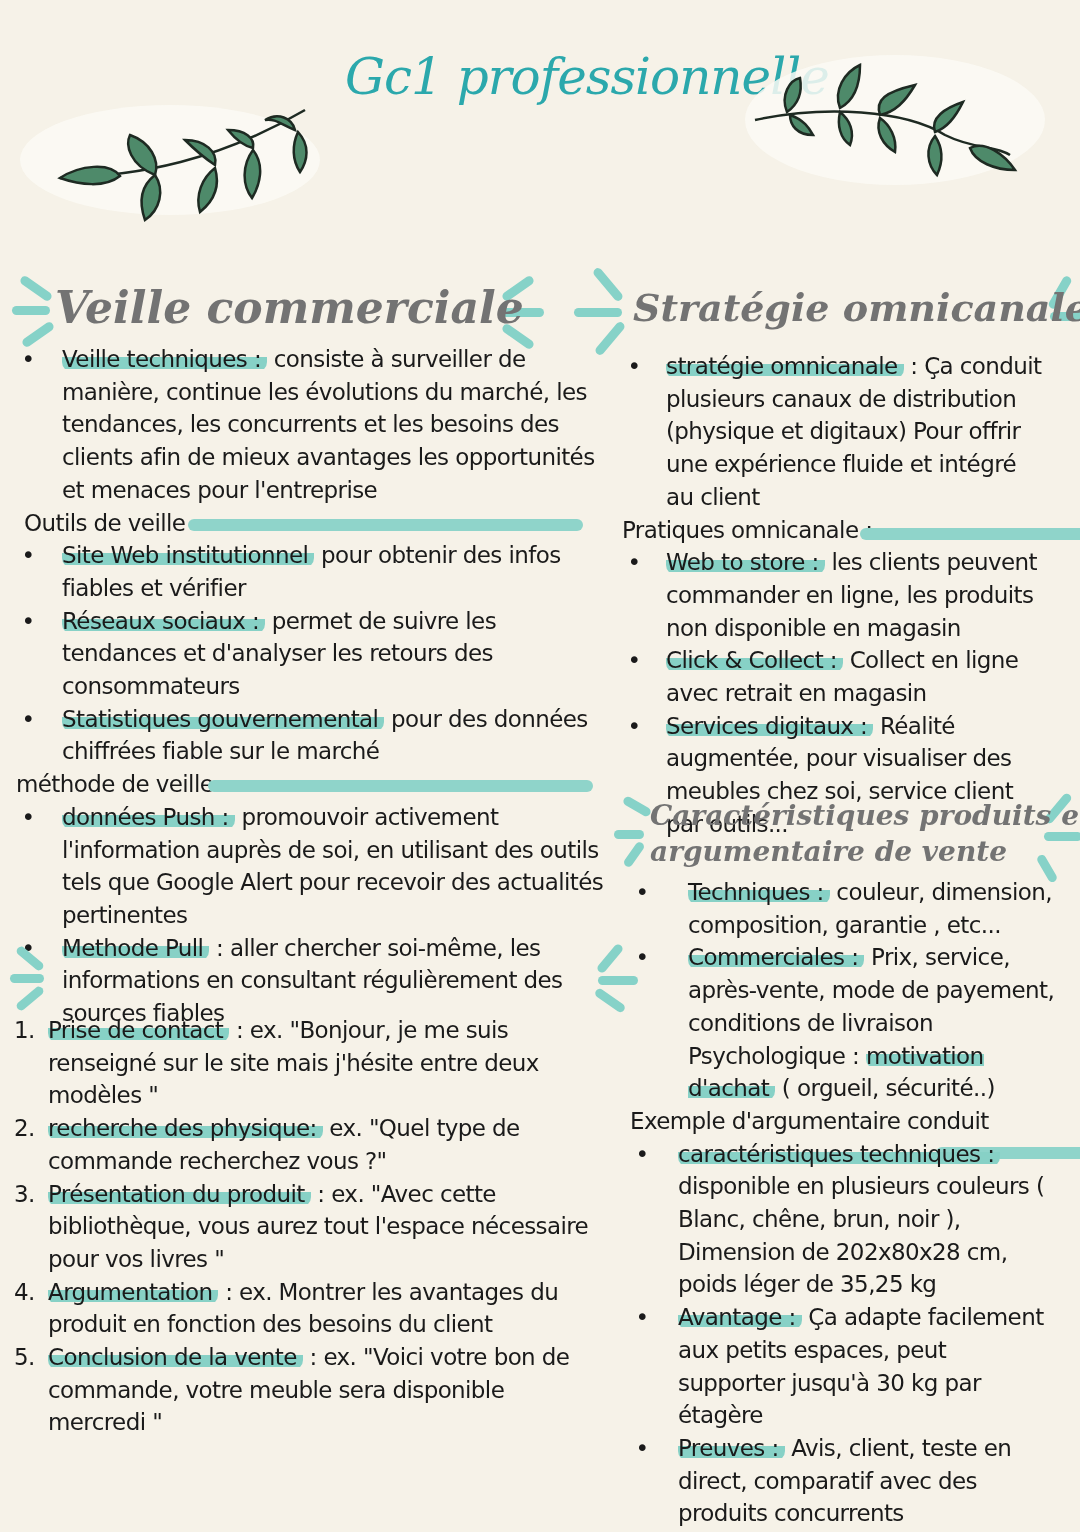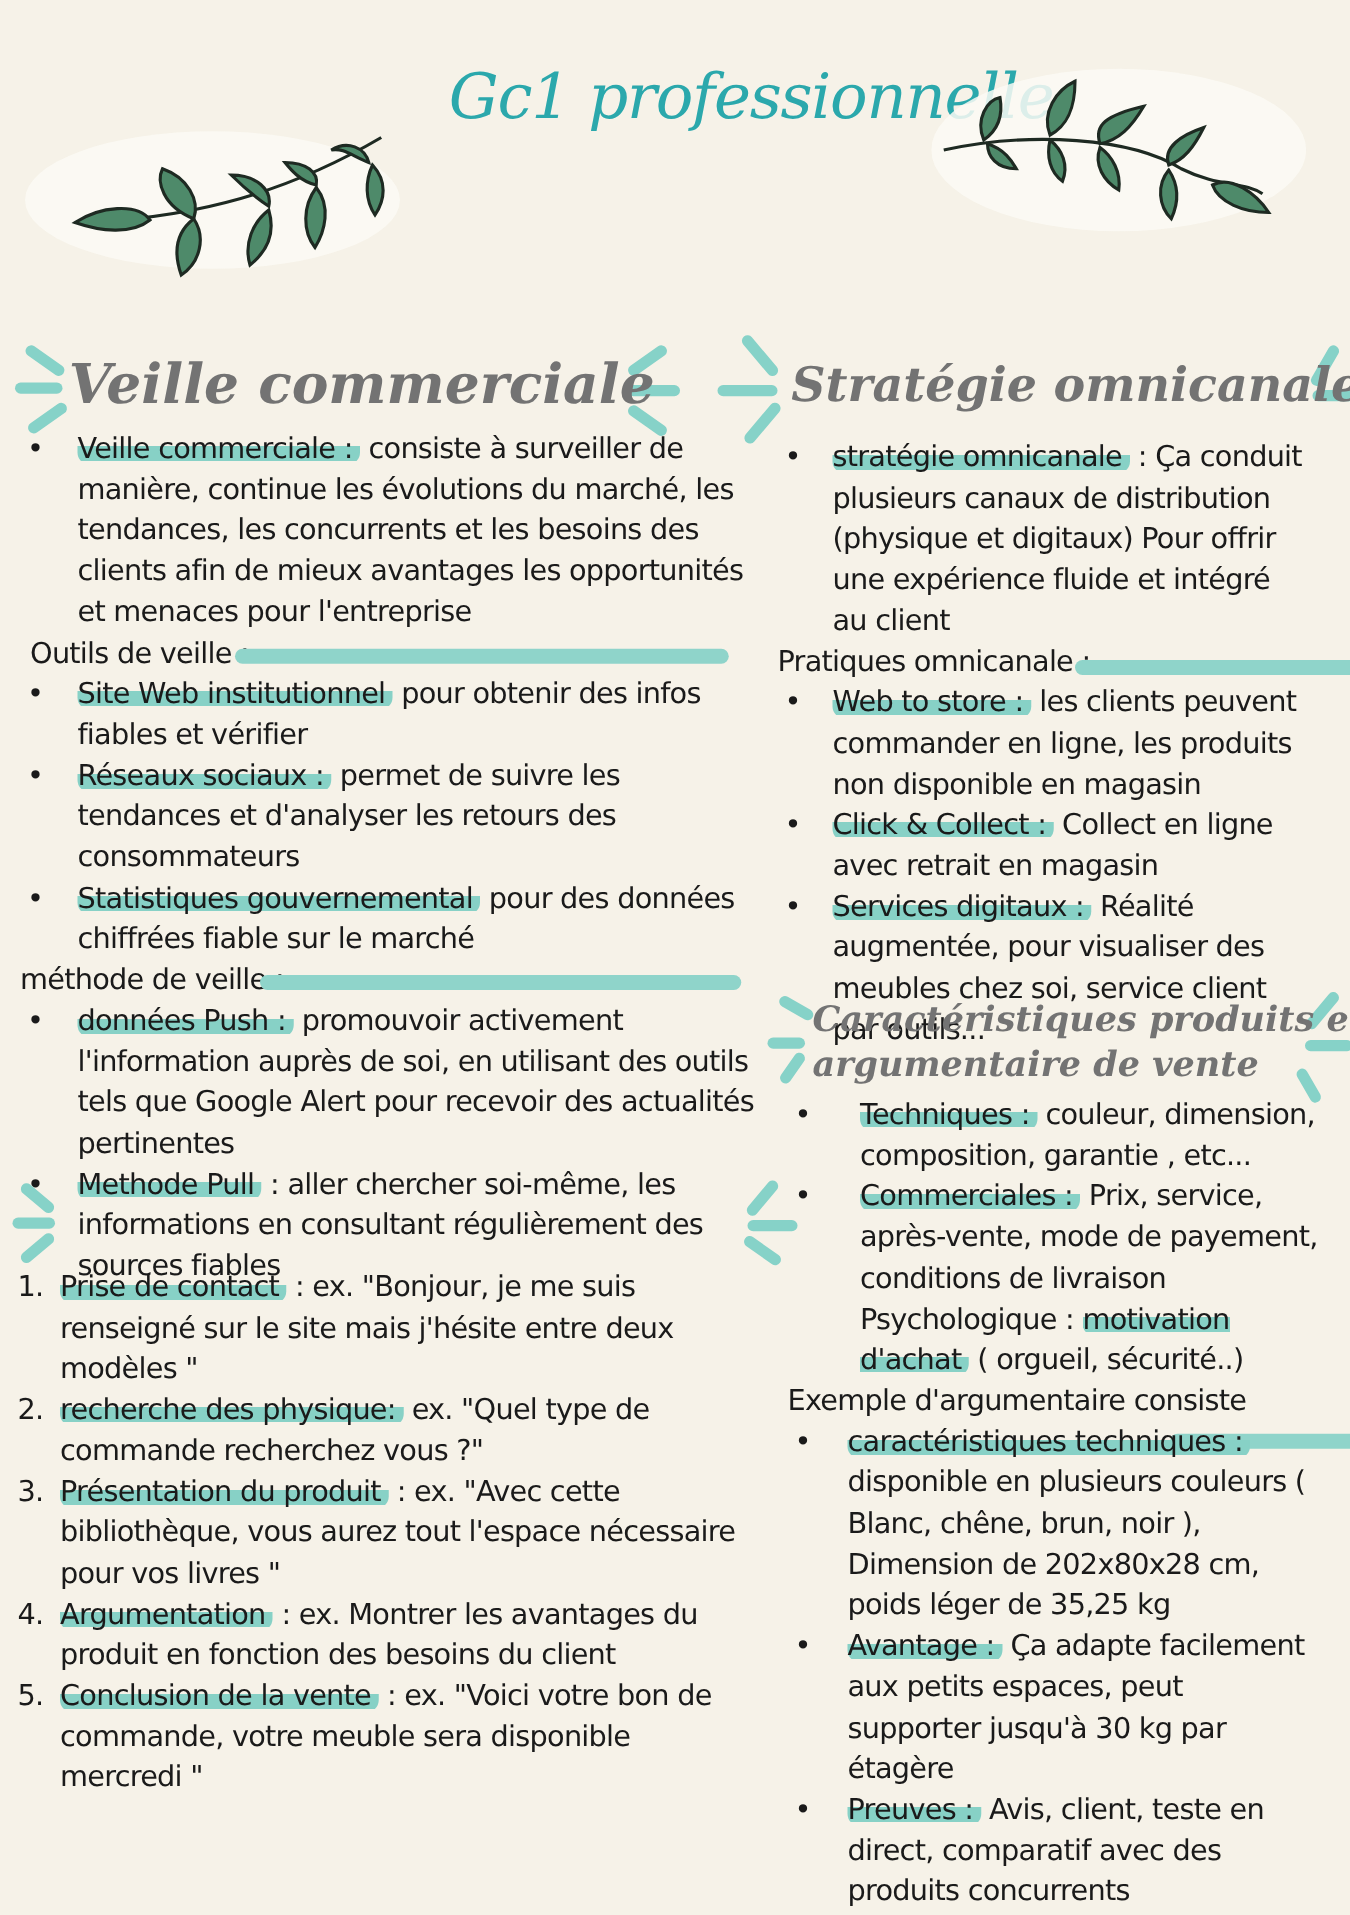--- a/index.html
+++ b/index.html
@@ -5,21 +5,21 @@
   html, body { margin: 0; padding: 0; }
   body {
     width: 1080px; height: 1532px; overflow: hidden;
     background: #f6f2e8;
     font-family: "DejaVu Sans", sans-serif;
     color: #1a1a1a;
     position: relative;
   }
   .page { position: absolute; inset: 0; }
   .title {
-    position: absolute; left: 359px; top: 48px;
+    position: absolute; left: 345px; top: 48px;
     font-family: "DejaVu Serif", serif; font-style: italic;
     font-size: 50px; color: #2ba8ac; letter-spacing: -1px;
   }
   .branch { position: absolute; }
   .branch-left { left: 20px; top: 90px; width: 300px; height: 135px; }
   .branch-right { left: 745px; top: 40px; width: 300px; height: 160px; }
 
   .h2 {
     position: absolute;
     font-family: "DejaVu Serif", serif; font-style: italic; font-weight: bold;
@@ -99,21 +99,21 @@
     <span style="left:-6px;top:46px;width:48px;"></span>
     <span style="left:10px;top:72px;width:40px;transform:rotate(-50deg);"></span>
     <span style="left:462px;top:26px;width:36px;transform:rotate(-60deg);"></span>
     <span style="left:470px;top:50px;width:36px;"></span>
   </div>
   <div class="h2" style="left:633px;top:285px;font-size:38px;">Stratégie omnicanale</div>
 
   <div class="col txt" style="left:16px;top:343px;width:590px;">
     <div class="bullet-row">
       <span class="bullet">•</span>
-      <span class="hl">Veille commerciale :</span><span> consiste à surveiller de manière, continue les évolutions du marché, les tendances, les concurrents et les besoins des clients afin de mieux avantages les opportunités et menaces pour l'entreprise</span>
+      <span class="hl">Veille techniques :</span><span> consiste à surveiller de manière, continue les évolutions du marché, les tendances, les concurrents et les besoins des clients afin de mieux avantages les opportunités et menaces pour l'entreprise</span>
     </div>
     <div class="label-line" style="padding-left:8px;">
       <span>Outils de veille :</span>
       <span class="rule" style="left:172px;top:12px;width:395px;"></span>
     </div>
     <div class="bullet-row">
       <span class="bullet">•</span>
       <span class="hl">Site Web institutionnel</span><span> pour obtenir des infos fiables et vérifier</span>
     </div>
     <div class="bullet-row">
@@ -210,21 +210,21 @@
     <div class="bullet-row" style="padding-left:58px;">
       <span class="bullet">•</span>
       <span class="hl">Techniques :</span><span> couleur, dimension, composition, garantie , etc...</span>
     </div>
     <div class="bullet-row" style="padding-left:58px;">
       <span class="bullet">•</span>
       <span class="hl">Commerciales :</span><span> Prix, service, après-vente, mode de payement, conditions de livraison Psychologique :</span>
       <span class="hl">motivation d'achat</span><span> ( orgueil, sécurité..)</span>
     </div>
     <div class="label-line">
-      <div>Exemple d'argumentaire consiste</div>
+      <div>Exemple d'argumentaire conduit</div>
       <span class="rule" style="left:306px;top:42px;width:150px;"></span>
     </div>
     <div class="bullet-row" style="padding-left:48px;">
       <span class="bullet">•</span>
       <span class="hl">caractéristiques techniques :</span><span> disponible en plusieurs couleurs ( Blanc, chêne, brun, noir ), Dimension de 202x80x28 cm, poids léger de 35,25 kg</span>
     </div>
     <div class="bullet-row" style="padding-left:48px;">
       <span class="bullet">•</span>
       <span class="hl">Avantage :</span><span> Ça adapte facilement aux petits espaces, peut supporter jusqu'à 30 kg par étagère</span>
     </div>

